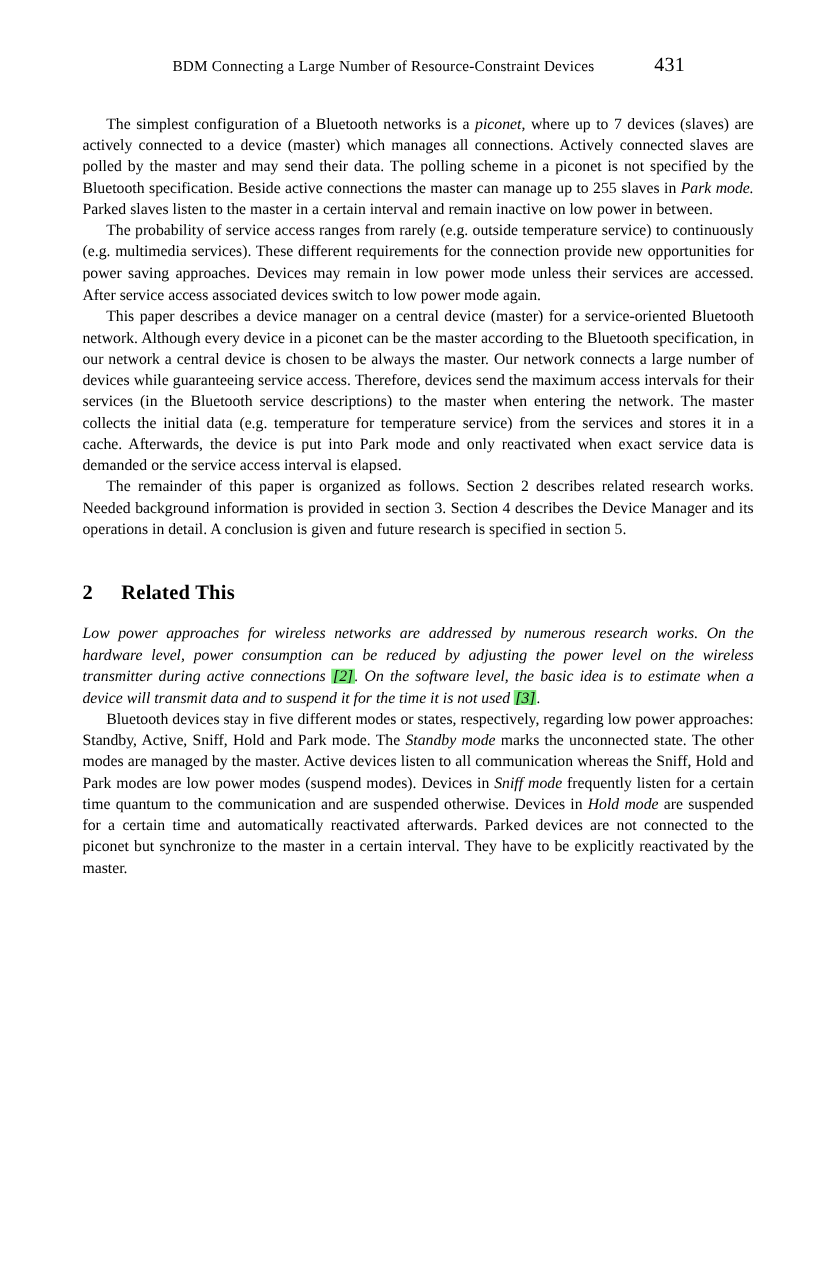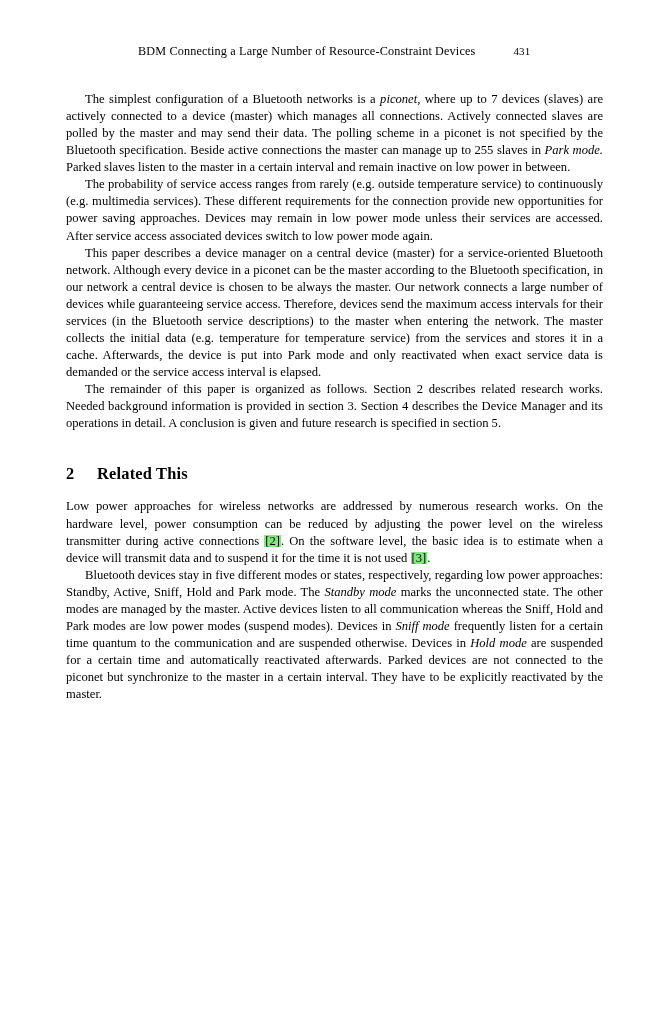--- a/index.html
+++ b/index.html
@@ -31,38 +31,39 @@
     font-size: 12.2px;
     letter-spacing: 0.15px;
     margin: 0 0 0 0;
     padding-left: 72px;
     height: 20px;
   }
   .running-head .rh-title {
     white-space: nowrap;
   }
   .running-head .rh-page {
-    margin-left: 38px;
-    font-size: 11px;
+    margin-left: 48px;
+    font-size: 16px;
   }
   .body-col {
     margin-top: 27px;
     width: 537px;
     font-size: 12.6px;
     line-height: 1.355;
     text-align: justify;
     text-justify: inter-word;
     hyphens: none;
   }
   p.para {
     margin: 0;
     text-indent: 19px;
   }
   p.para.noindent {
     text-indent: 0;
+    font-style: italic;
   }
   .section-head {
     margin: 31px 0 13px 0;
     font-size: 16.4px;
     font-weight: bold;
     display: flex;
     align-items: baseline;
   }
   .section-head .sec-num {
     width: 31px;

